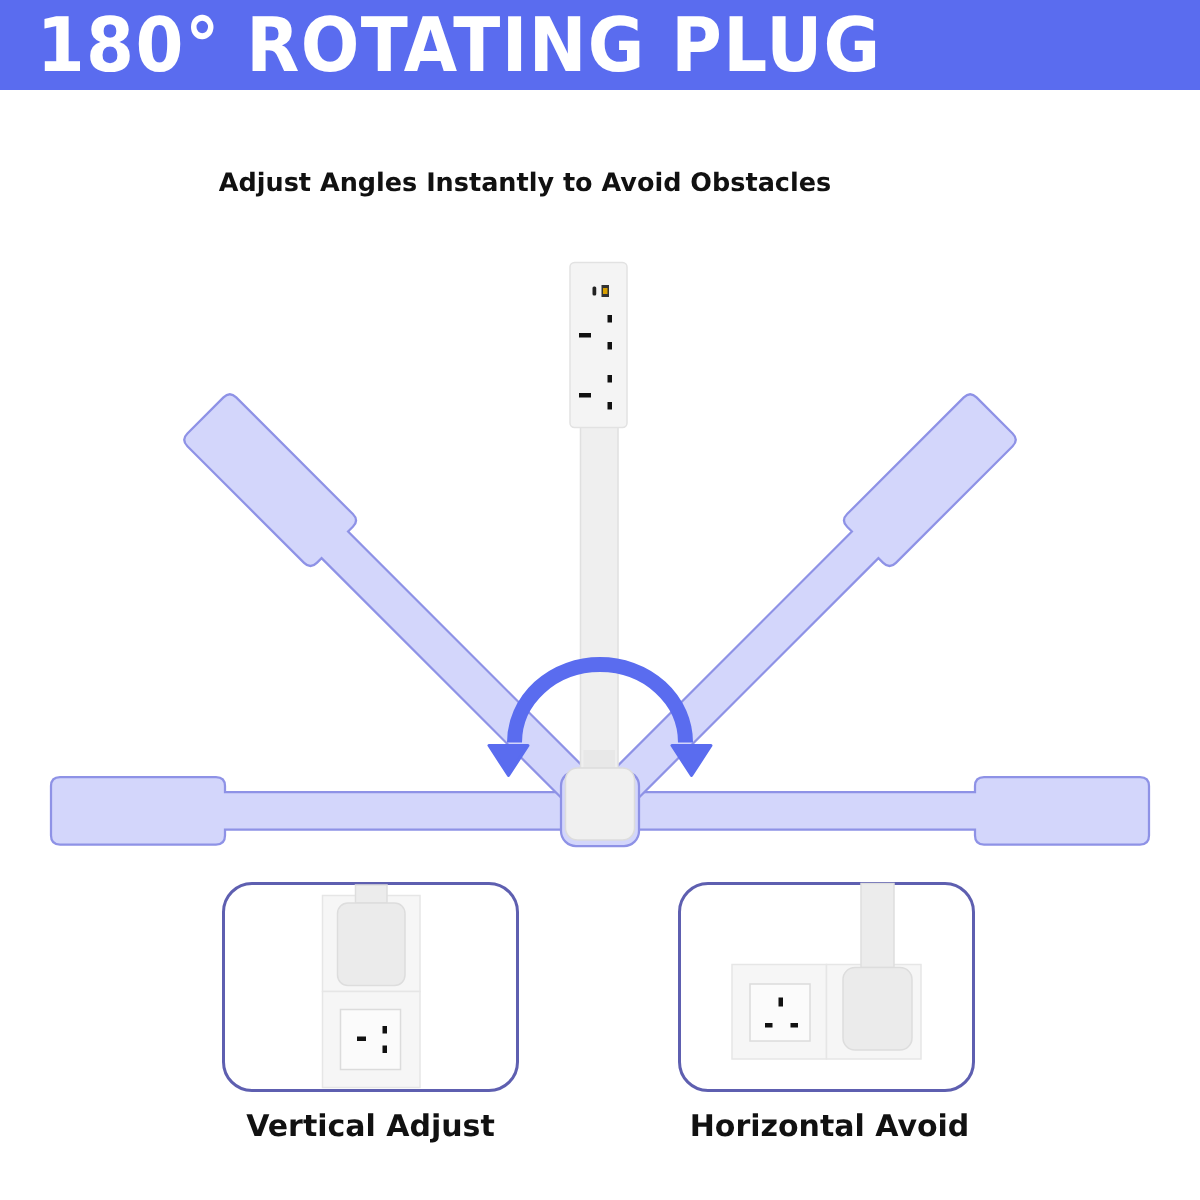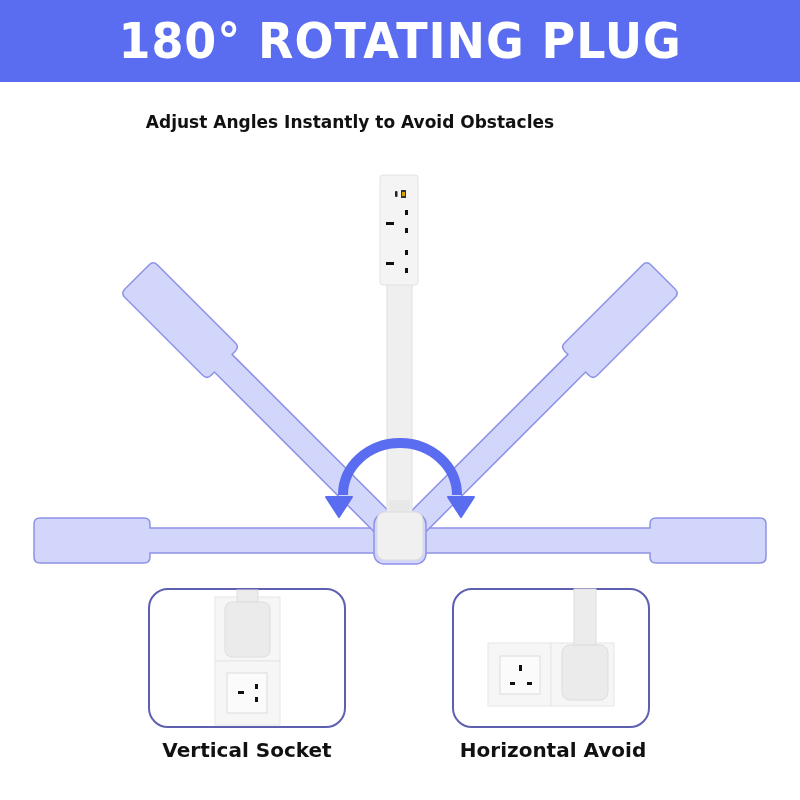--- a/index.html
+++ b/index.html
@@ -1,17 +1,17 @@
 <!DOCTYPE html>
 <html><head>
 <meta charset="utf-8">
 <style>
   html, body { margin: 0; padding: 0; }
   body { width: 800px; height: 800px; background: #ffffff; position: relative; overflow: hidden; font-family: "DejaVu Sans", sans-serif; }
-  .banner { position: absolute; left: 0; top: 0; width: 800px; height: 82px; background: #5a6cef; display: flex; align-items: center; justify-content: center; }
+  .banner { position: absolute; left: 0; top: 0; width: 800px; height: 60px; background: #5a6cef; display: flex; align-items: center; justify-content: flex-start; }
   .banner-title { color: #ffffff; font-family: "DejaVu Sans", sans-serif; font-weight: bold; font-size: 50px; letter-spacing: 1px; transform: scaleX(0.92); }
   .subtitle { position: absolute; left: 0; top: 112px; width: 700px; text-align: center; font-family: "DejaVu Sans", sans-serif; font-weight: bold; font-size: 17px; color: #111; }
   .diagram { position: absolute; left: 0; top: 0; width: 800px; height: 800px; }
   .panel { position: absolute; top: 588px; width: 198px; height: 140px; border: 2px solid #5e5fb0; border-radius: 20px; background: #fff; box-sizing: border-box; }
   .panel-left { left: 148px; }
   .panel-right { left: 452px; }
   .caption { position: absolute; top: 738px; font-family: "DejaVu Sans", sans-serif; font-weight: bold; font-size: 20px; color: #111; text-align: center; }
   .caption-left { left: 148px; width: 198px; }
   .caption-right { left: 438px; width: 230px; }
 </style>
@@ -115,14 +115,14 @@
     <rect x="551" y="643" width="63" height="63" fill="#f6f6f6" stroke="#e6e6e6"></rect>
     <rect x="500" y="656" width="40" height="38" fill="#fbfbfb" stroke="#dcdcdc"></rect>
     <rect x="519" y="665" width="3" height="6" fill="#111"></rect>
     <rect x="510" y="682" width="5" height="3" fill="#111"></rect>
     <rect x="527" y="682" width="5" height="3" fill="#111"></rect>
     <rect x="574" y="589" width="22" height="56" fill="#ececec" stroke="#dedede"></rect>
     <rect x="562" y="645" width="46" height="55" rx="8" fill="#ebebeb" stroke="#dddddd"></rect>
   </g>
 </svg>
 
-<div class="caption caption-left">Vertical Socket</div>
+<div class="caption caption-left">Vertical Adjust</div>
 <div class="caption caption-right">Horizontal Avoid</div>
 
 </body></html>

